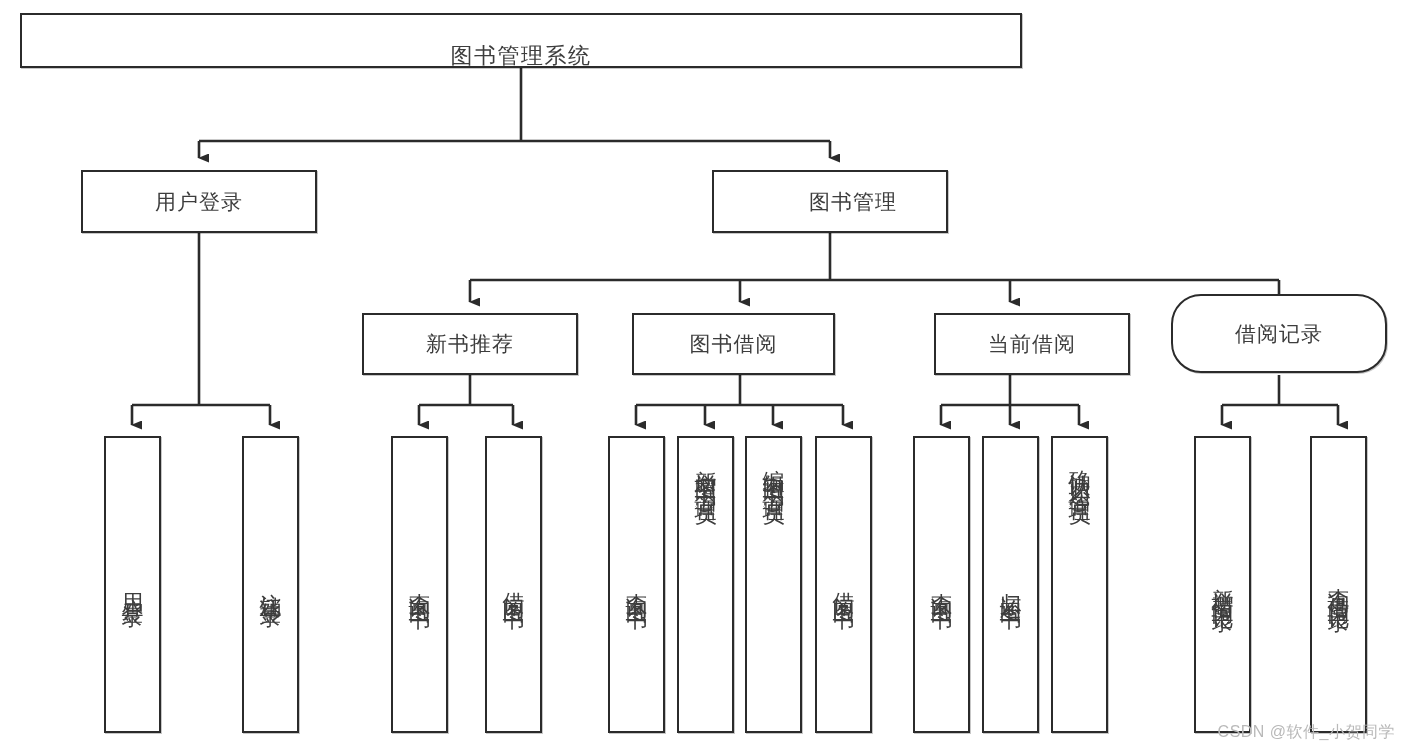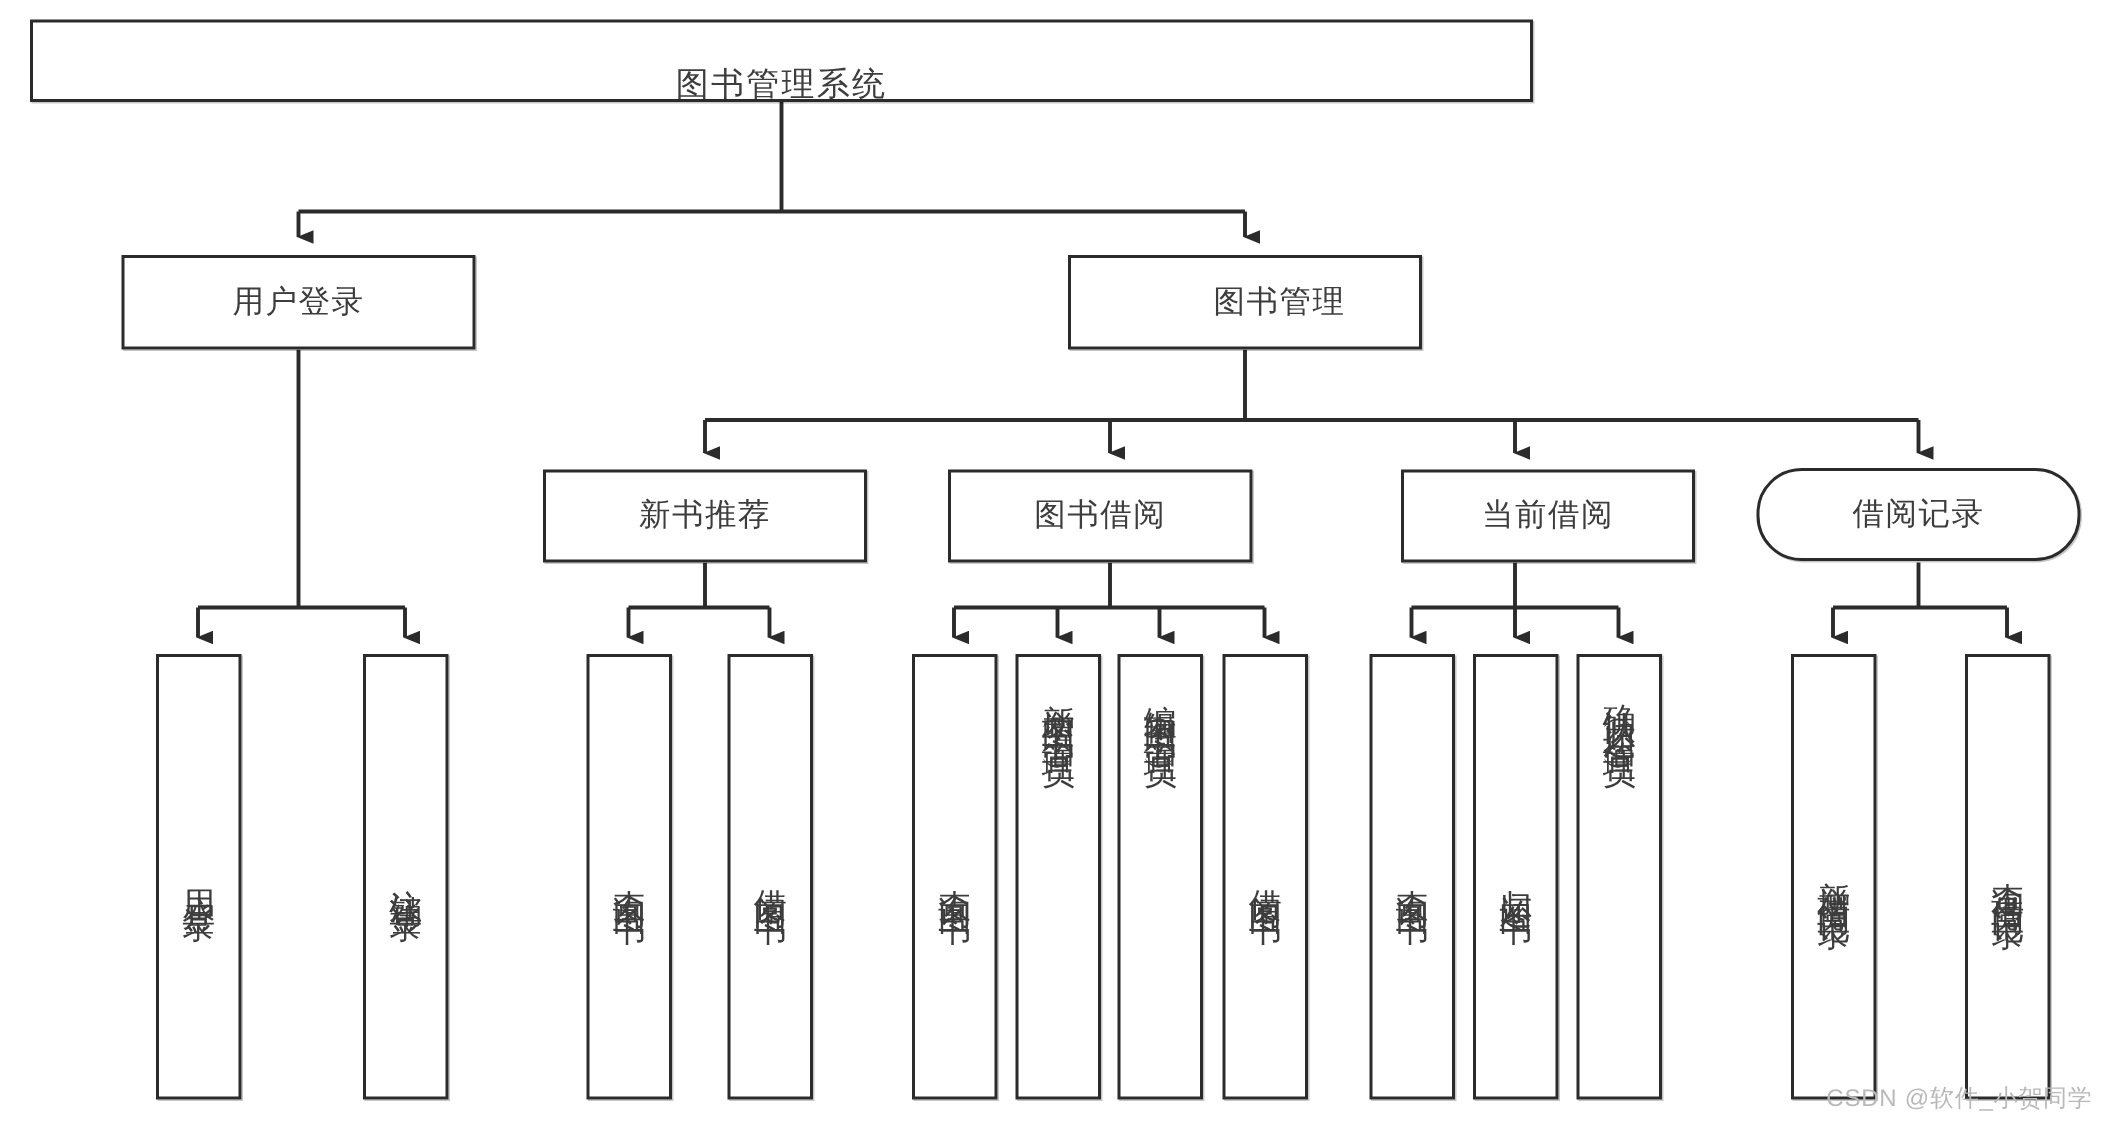--- a/index.html
+++ b/index.html
@@ -148,21 +148,21 @@
   </div>
 
   <div class="node horiz" style="left:632px; top:313px; width:203px; height:62px;">
     <span class="label">图书借阅</span>
   </div>
 
   <div class="node horiz" style="left:934px; top:313px; width:196px; height:62px;">
     <span class="label">当前借阅</span>
   </div>
 
-  <div class="node horiz" style="left:1171px; top:312px; width:216px; height:62px;border-radius:30px;">
+  <div class="node horiz" style="left:1171px; top:294px; width:216px; height:79px;border-radius:30px;">
     <span class="label">借阅记录</span>
   </div>
 
   <div class="node vert centered" style="left:104px; top:436px; width:57px; height:297px;">
     <span class="label">用户登录</span>
   </div>
 
   <div class="node vert centered" style="left:242px; top:436px; width:57px; height:297px;">
     <span class="label">注销登录</span>
   </div>

